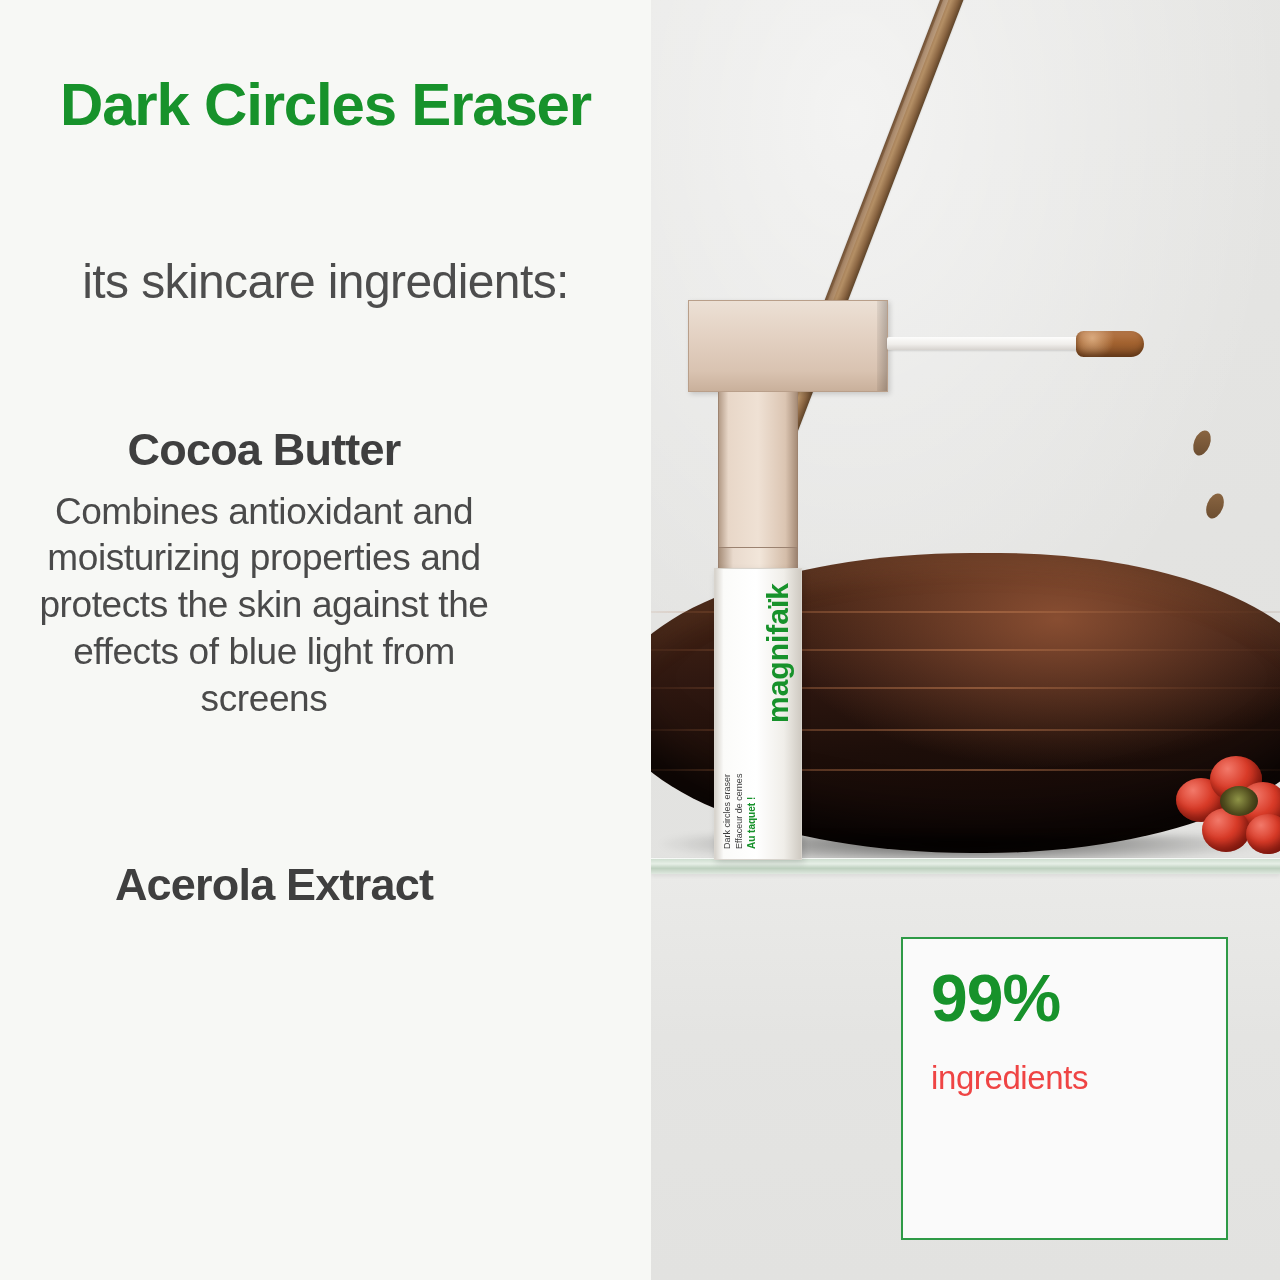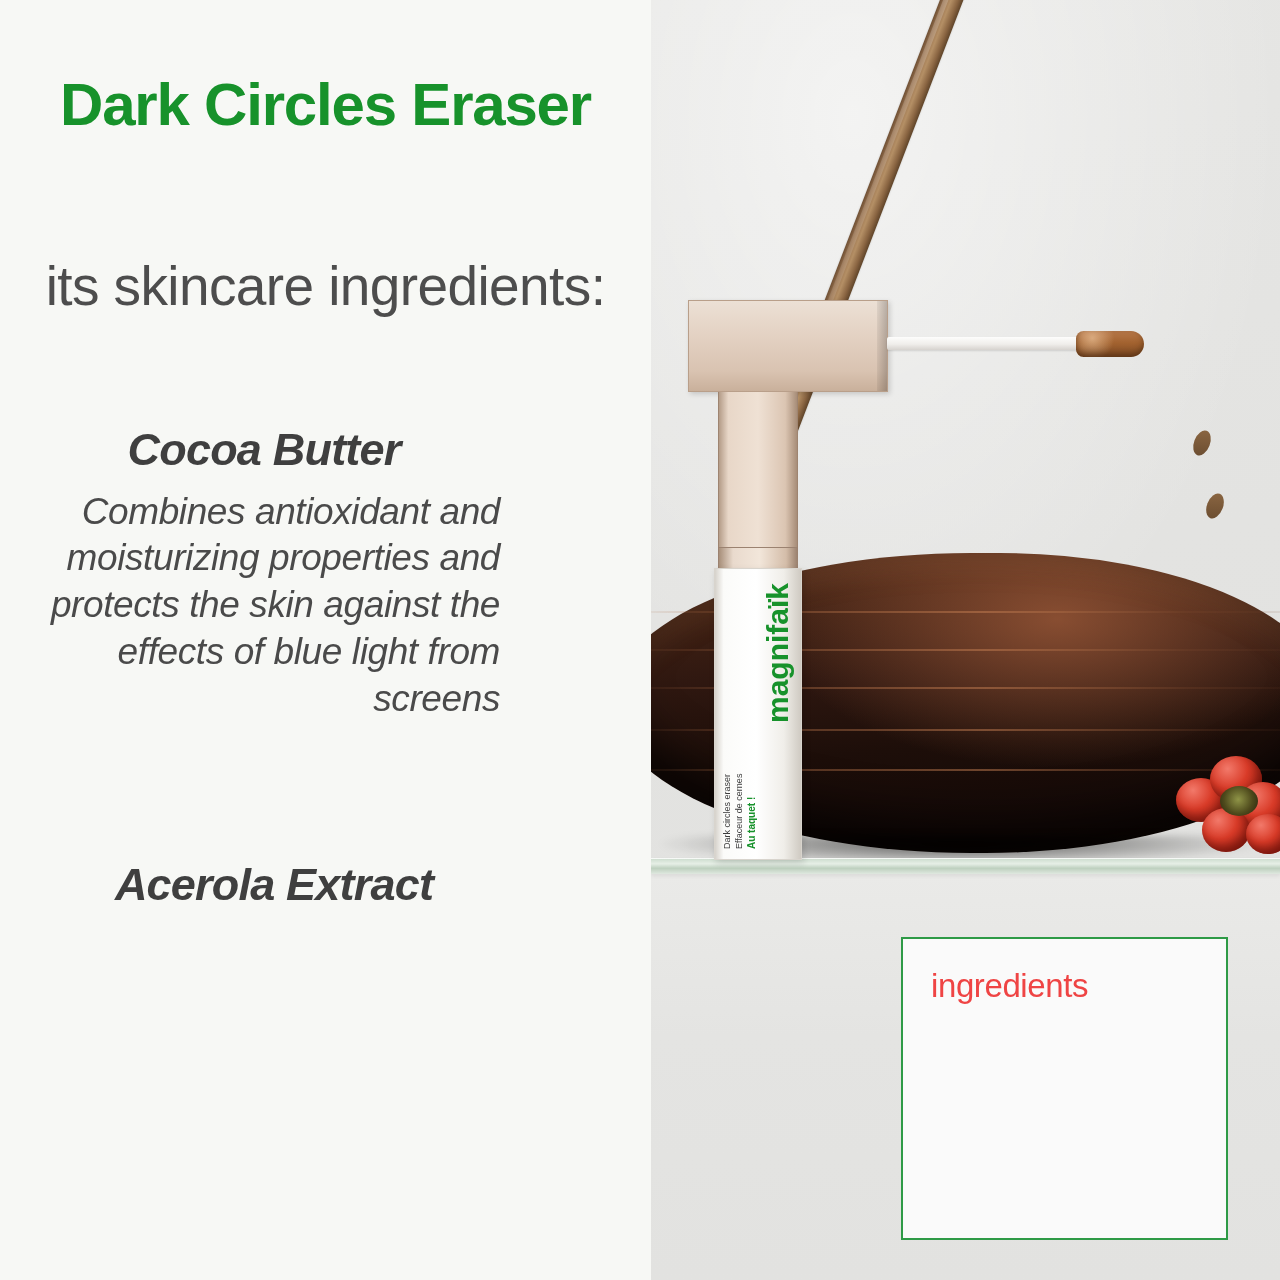--- a/index.html
+++ b/index.html
@@ -24,41 +24,40 @@
     color:#17922b;
     font-weight:bold;
     font-size:60px;
     line-height:1.02;
     letter-spacing:-1.2px;
   }
   .subtitle {
     position:absolute; left:0; top:254px; width:651px;
     text-align:center;
     color:#4d4d4d;
-    font-size:55px;
+    font-size:48px;
     letter-spacing:-0.6px;
   }
-  .ingredient { position:absolute; width:528px; left:0; text-align:center;font-style:italic; }
+  .ingredient { position:absolute; width:528px; left:0; text-align:center; }
   .ing-1 { top:425px; }
   .ing-2 { top:860px;padding-left:20px; }
   .ing-name {
     color:#3f3f3f;
     font-weight:bold;
     font-size:45px;
     letter-spacing:-0.8px;
     line-height:1.1;
     margin-bottom:14px;
   }
   .ing-desc {
     color:#4a4a4a;
     font-size:37px;
     line-height:1.27;
     letter-spacing:-0.4px;
     padding:0 28px;
-    text-align:right;
   }
 
   
   .right-panel {
     width:629px; height:1280px;
     flex:0 0 629px;
     position:relative;
     overflow:hidden;
     background:linear-gradient(170deg,#e6e6e4 0%,#e3e3e1 45%,#e1e1df 100%);
   }
@@ -305,19 +304,20 @@
         <span class="brand-txt">magnifaïk</span>
       </div>
       <div class="label-lines">
         <span class="lbl lbl-en">Dark circles eraser</span>
         <span class="lbl lbl-fr">Effaceur de cernes</span>
         <span class="lbl lbl-claim">Au taquet !</span>
       </div>
     </div>
 
     <div class="badge">
+      <div class="badge-pct">99%</div>
       <div class="badge-text">
         <div>ingredients</div>
       </div>
     </div>
 
   </div>
 </div>
 
 </body></html>

